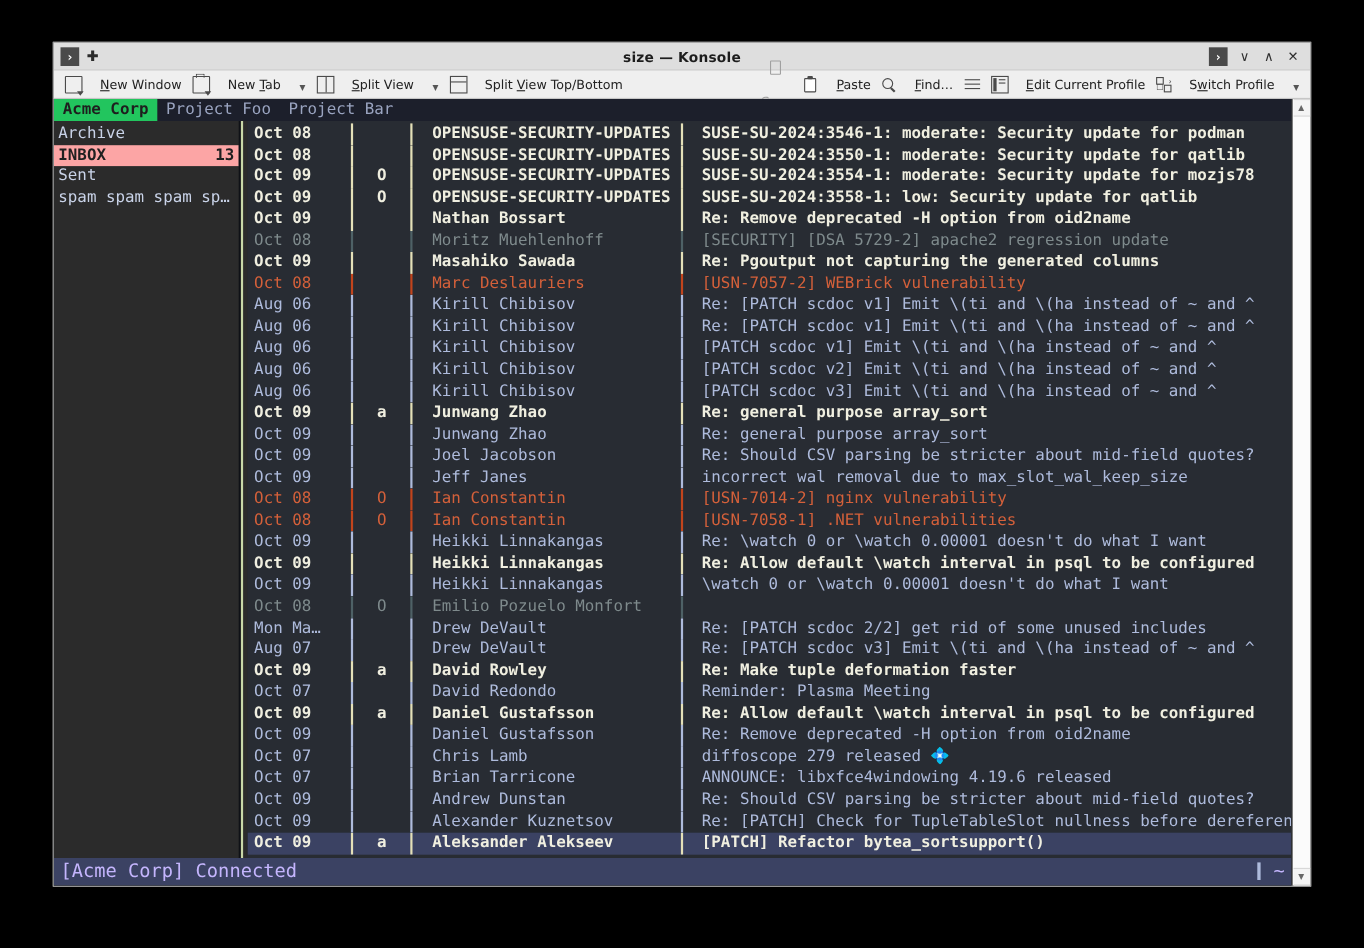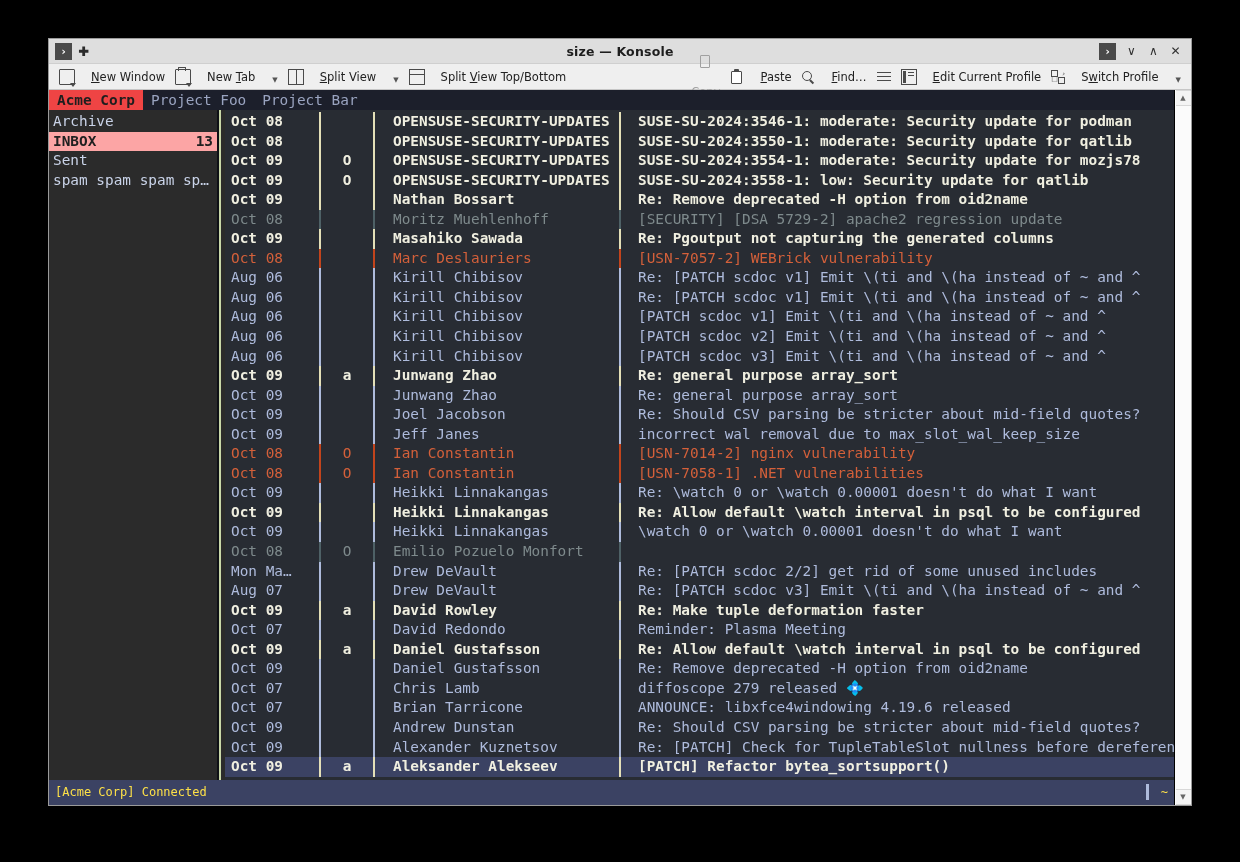--- a/index.html
+++ b/index.html
@@ -211,21 +211,21 @@
     overflow: hidden;
     white-space: nowrap;
   }
   .aerc-tab {
     padding: 0 8px;
     display: flex; align-items: center;
     color: #9aa4c0;
     line-height: 20px;
   }
   .aerc-tab.active {
-    background: #ef4444;
+    background: #22c55e;
     color: #1e1e1e;
     font-weight: bold;
   }
 
   
   .aerc-body {
     position: absolute;
     top: 20px; left: 0; right: 0; bottom: 25px;
     display: flex;
     overflow: hidden;
@@ -321,23 +321,23 @@
   .row.alert .sep, .row.alert .sep2, .row.alert .sep3 { background: #c2441c; }
   .row.muted { color: #7e8a8c; }
   .row.muted .sep, .row.muted .sep2, .row.muted .sep3 { background: #4e6166; }
 
   
   .statusbar {
     position: absolute;
     left: 0; right: 0; bottom: 0;
     height: 25px;
     background: #3b4263;
-    color: #fde047;
+    color: #c4b5fd;
     font-family: "DejaVu Sans Mono", monospace;
-    font-size: 12px;
+    font-size: 17px;
     display: flex; align-items: center;
     padding: 0 6px;
     white-space: nowrap;
   }
   .statusbar .right { margin-left: auto; display: flex; align-items: center; gap: 0px; }
   .caretblk {
     display: inline-block; width: 3px; height: 16px;
     background: #aebbdc; margin-right: 12px;
   }
 </style>

